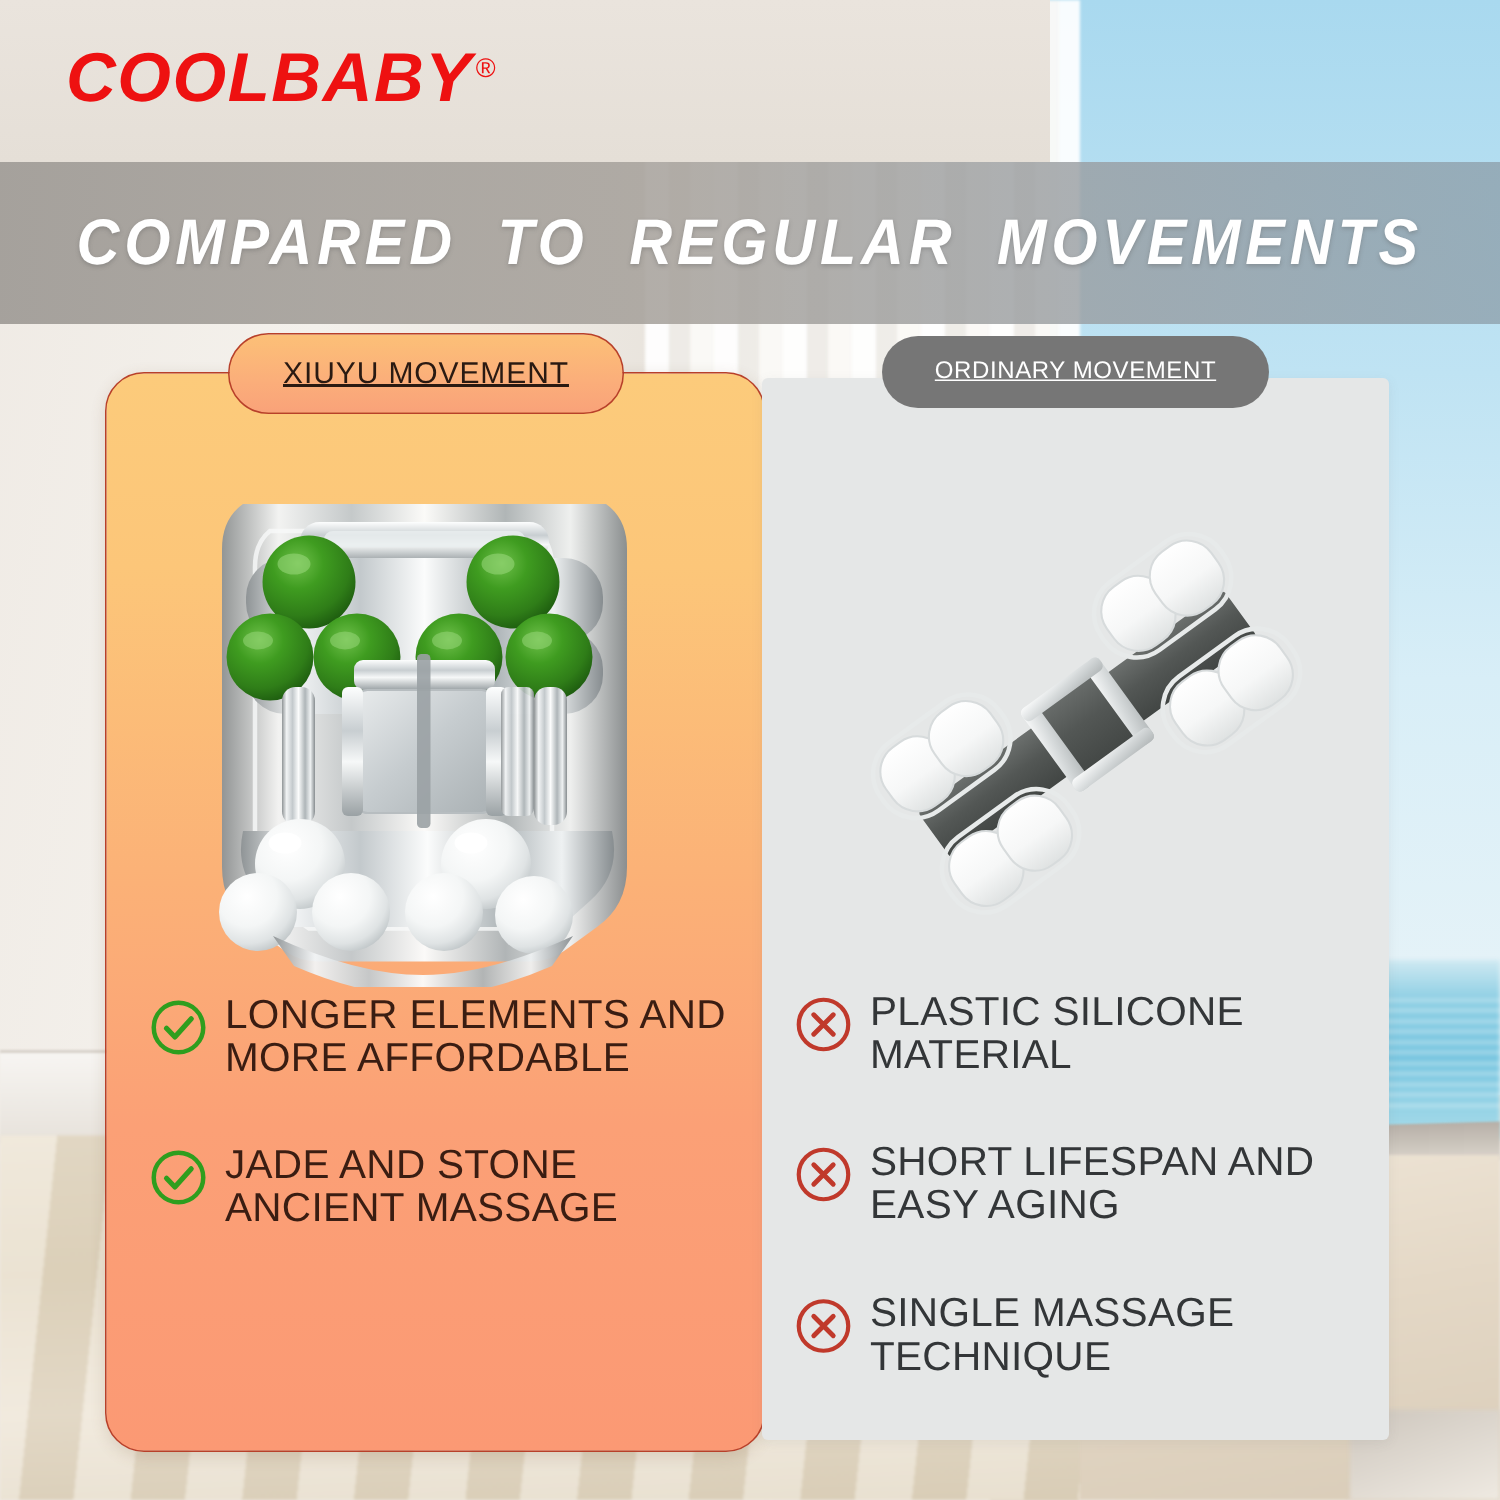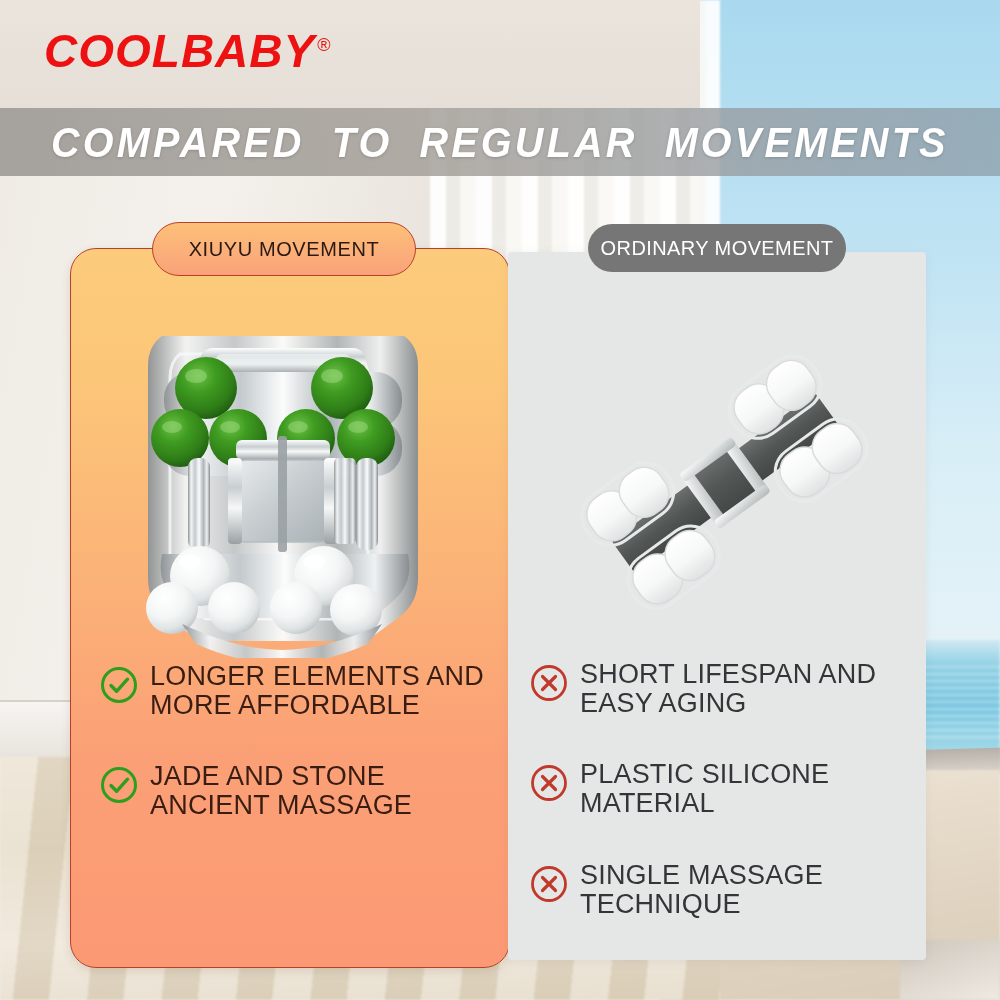--- a/index.html
+++ b/index.html
@@ -82,21 +82,21 @@
     color:#ee1111;
     white-space:nowrap;
   }
   .logo .reg{
     font-size:18px;font-style:normal;font-weight:400;
     vertical-align:super;letter-spacing:0;margin-left:2px;
   }
 
   
   .banner{
-    position:absolute;left:0;top:108px;width:1000px;height:68px;
+    position:absolute;left:0;top:108px;width:1000px;height:108px;
     background:linear-gradient(90deg,
       rgba(155,151,146,.88) 0%,
       rgba(166,161,155,.86) 45%,
       rgba(150,157,163,.80) 78%,
       rgba(139,156,167,.74) 100%);
     display:flex;align-items:center;justify-content:center;
   }
   .banner-title{
     color:#ffffff;
     font-size:43px;
@@ -123,34 +123,35 @@
     border-radius:4px;
     box-shadow:0 2px 8px rgba(120,120,120,.10);
   }
 
   
   .pill{
     position:absolute;
     display:flex;align-items:center;justify-content:center;
     border-radius:28px;
     white-space:nowrap;
+    text-decoration:underline;
   }
   .pill-left{
     left:152px;top:222px;width:262px;height:52px;
     background:linear-gradient(180deg,#fcc077 0%,#fbae7a 60%,#f9a279 100%);
     border:1.6px solid #b8402a;
     color:#2a1a12;
     font-size:20px;letter-spacing:.6px;
   }
   .pill-right{
     left:588px;top:224px;width:258px;height:48px;
     background:#767676;
     border:none;border-radius:24px;
     color:#ffffff;
-    font-size:20px;letter-spacing:.4px;text-align:right;
+    font-size:16px;letter-spacing:.4px;text-align:right;
   }
 
   
   .prod-left{position:absolute;left:128px;top:308px;width:310px;height:350px;}
   .prod-right{position:absolute;left:575px;top:345px;width:300px;height:275px;}
 
   
   .list{position:absolute;}
   .list-left{left:100px;top:662px;width:400px;}
   .list-right{left:530px;top:660px;width:380px;}
@@ -366,33 +367,33 @@
 
   <div class="list list-right">
 
     <div class="item">
       <span class="badge">
         <svg viewBox="0 0 38 38" width="38" height="38">
           <circle cx="19" cy="19" r="16.5" fill="none" stroke="#c0392b" stroke-width="2.8"></circle>
           <path d="M12.5 12.5 L25.5 25.5 M25.5 12.5 L12.5 25.5" fill="none" stroke="#c0392b" stroke-width="3.2" stroke-linecap="round"></path>
         </svg>
       </span>
-      <span class="txt txt-bad">SHORT LIFESPAN AND
-EASY AGING</span>
+      <span class="txt txt-bad">PLASTIC SILICONE
+MATERIAL</span>
     </div>
 
     <div class="item">
       <span class="badge">
         <svg viewBox="0 0 38 38" width="38" height="38">
           <circle cx="19" cy="19" r="16.5" fill="none" stroke="#c0392b" stroke-width="2.8"></circle>
           <path d="M12.5 12.5 L25.5 25.5 M25.5 12.5 L12.5 25.5" fill="none" stroke="#c0392b" stroke-width="3.2" stroke-linecap="round"></path>
         </svg>
       </span>
-      <span class="txt txt-bad">PLASTIC SILICONE
-MATERIAL</span>
+      <span class="txt txt-bad">SHORT LIFESPAN AND
+EASY AGING</span>
     </div>
 
     <div class="item">
       <span class="badge">
         <svg viewBox="0 0 38 38" width="38" height="38">
           <circle cx="19" cy="19" r="16.5" fill="none" stroke="#c0392b" stroke-width="2.8"></circle>
           <path d="M12.5 12.5 L25.5 25.5 M25.5 12.5 L12.5 25.5" fill="none" stroke="#c0392b" stroke-width="3.2" stroke-linecap="round"></path>
         </svg>
       </span>
       <span class="txt txt-bad">SINGLE MASSAGE

